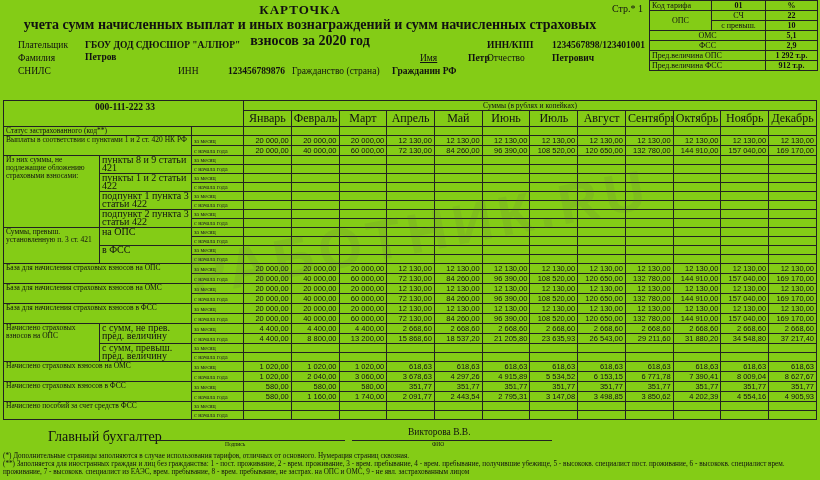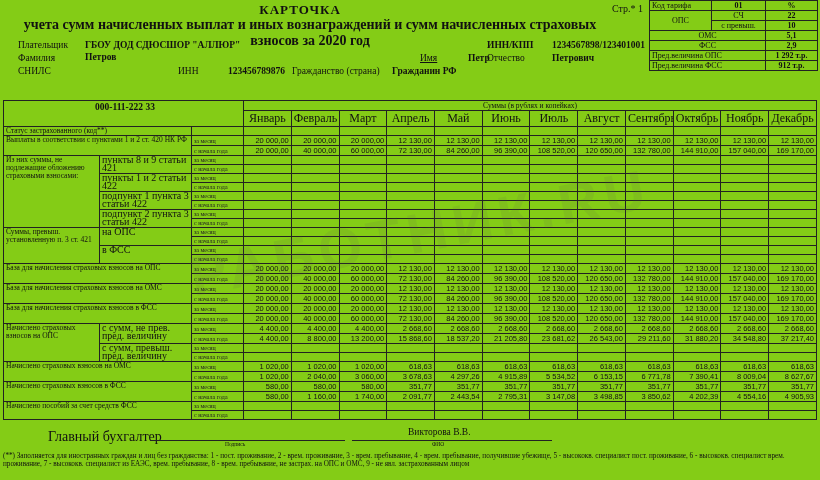--- a/index.html
+++ b/index.html
@@ -503,21 +503,21 @@
           <td class="num">2 668,60</td>
         </tr>
         <tr>
           <td class="per">с начала года</td>
           <td class="num">4 400,00</td>
           <td class="num">8 800,00</td>
           <td class="num">13 200,00</td>
           <td class="num">15 868,60</td>
           <td class="num">18 537,20</td>
           <td class="num">21 205,80</td>
-          <td class="num">23 681,62</td>
+          <td class="num">23 635,93</td>
           <td class="num">26 543,00</td>
           <td class="num">29 211,60</td>
           <td class="num">31 880,20</td>
           <td class="num">34 548,80</td>
           <td class="num">37 217,40</td>
         </tr>
         <tr>
           <td class="lbl sub" rowspan="2">с сумм, превыш. пред. величину</td>
           <td class="per">за месяц</td>
           <td class="num"></td>
@@ -649,16 +649,17 @@
   <div class="sig">
     <span class="gb">Главный бухгалтер</span>
     <span class="line1"></span>
     <span class="cap1">Подпись</span>
     <span class="name">Викторова В.В.</span>
     <span class="line2"></span>
     <span class="cap2">ФИО</span>
   </div>
 
   <div class="notes">
+    <p>(*) Дополнительные страницы заполняются в случае использования тарифов, отличных от основного. Нумерация страниц сквозная.</p>
     <p>(**) Заполняется для иностранных граждан и лиц без гражданства: 1 - пост. проживание, 2 - врем. проживание, 3 - врем. пребывание, 4 - врем. пребывание, получившие убежище, 5 - высококв. специалист пост. проживание, 6 - высококв. специалист врем. проживание, 7 - высококв. специалист из ЕАЭС, врем. пребывание, 8 - врем. пребывание, не застрах. на ОПС и ОМС, 9 - не явл. застрахованным лицом</p>
   </div>
 
 </div>
 
 </body></html>

